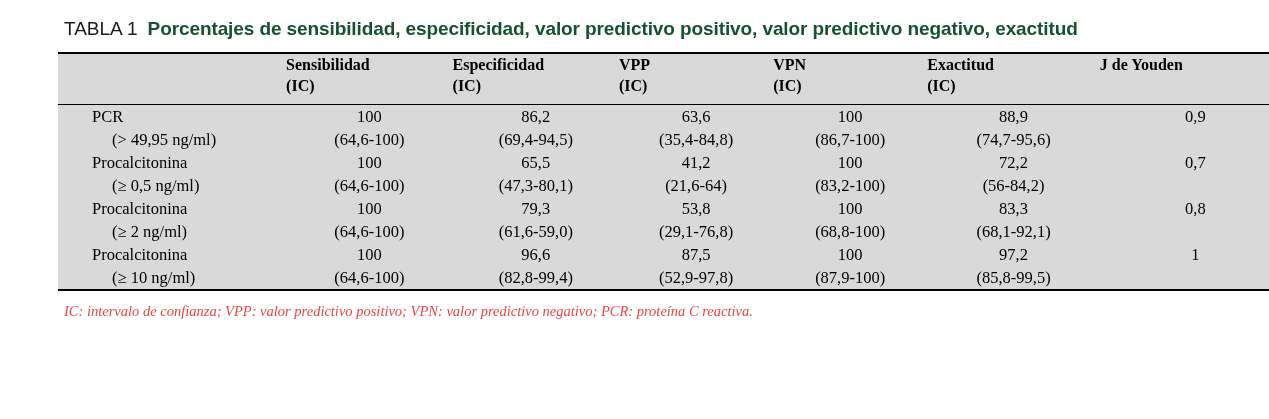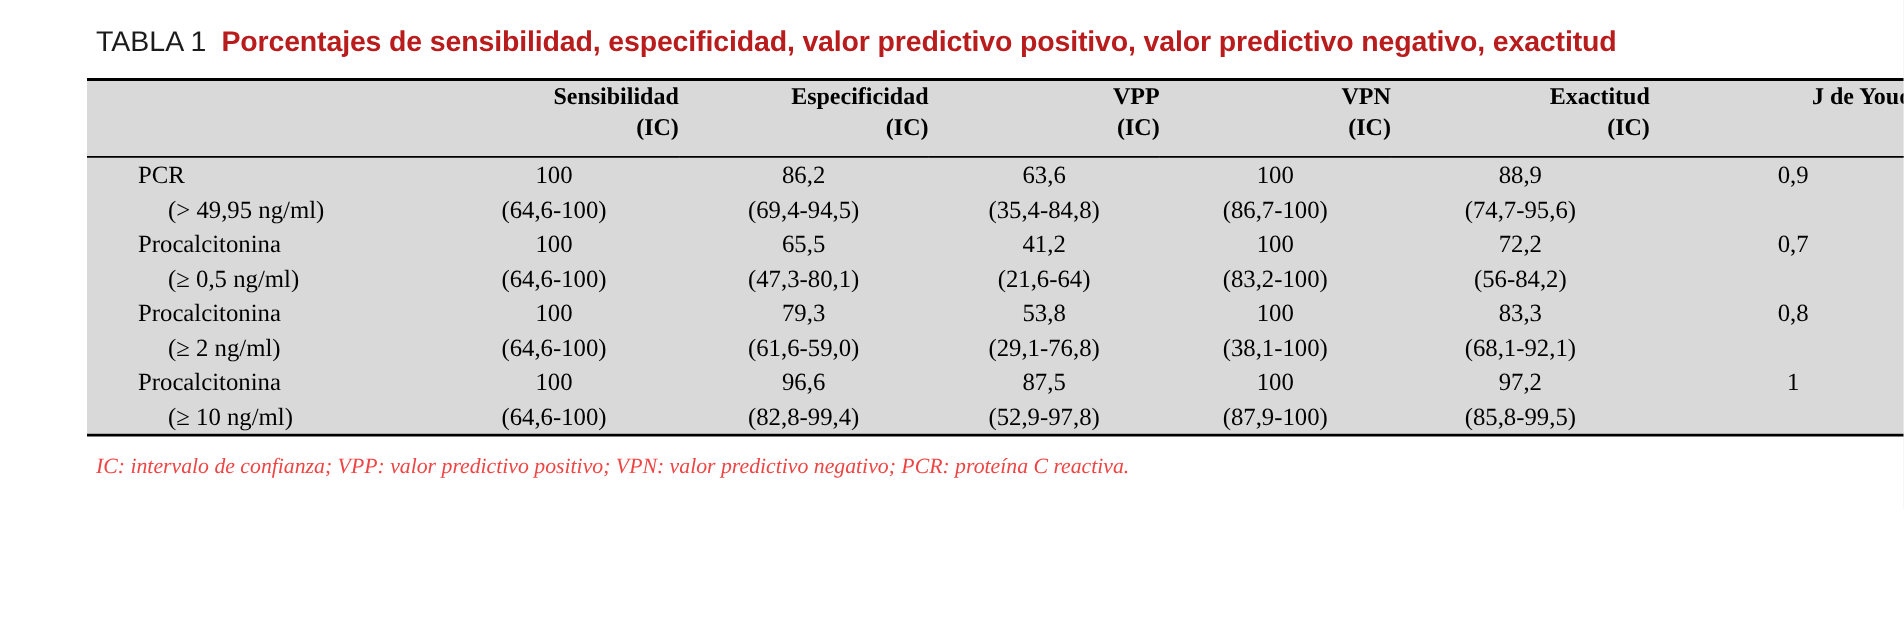--- a/index.html
+++ b/index.html
@@ -34,21 +34,21 @@
     font-weight: 400;
     color: #1b1b1b;
     white-space: nowrap;
     padding-right: 10px;
     line-height: 26px;
   }
   .caption-text {
     font-family: "Liberation Sans", sans-serif;
     font-size: 19px;
     font-weight: bold;
-    color: #b91c1c;
+    color: #14532d;
     line-height: 26px;
     letter-spacing: -0.1px;
   }
   .caption-line2 {
     display: block;
     padding-left: 18px;
   }
   
   .table-wrap {
     background: #d9d9d9;
@@ -63,21 +63,21 @@
     table-layout: fixed;
   }
   table.data th, table.data td {
     padding: 0;
     vertical-align: top;
   }
   thead th {
     font-family: "Liberation Serif", serif;
     font-weight: bold;
     font-size: 16px;
-    text-align: right;
+    text-align: left;
     padding: 10px 2px 4px 2px;
     line-height: 21px;
   }
   thead th .sub {
     display: block;
     font-weight: bold;
   }
   thead tr.head-row th {
     border-bottom: 1.5px solid #000;
     padding-bottom: 8px;
@@ -238,21 +238,21 @@
           <td>
             <span>79,3</span>
             <span class="v2">(61,6-59,0)</span>
           </td>
           <td>
             <span>53,8</span>
             <span class="v2">(29,1-76,8)</span>
           </td>
           <td>
             <span>100</span>
-            <span class="v2">(38,1-100)</span>
+            <span class="v2">(68,8-100)</span>
           </td>
           <td>
             <span>83,3</span>
             <span class="v2">(68,1-92,1)</span>
           </td>
           <td>
             <span>0,8</span>
           </td>
         </tr>
 

